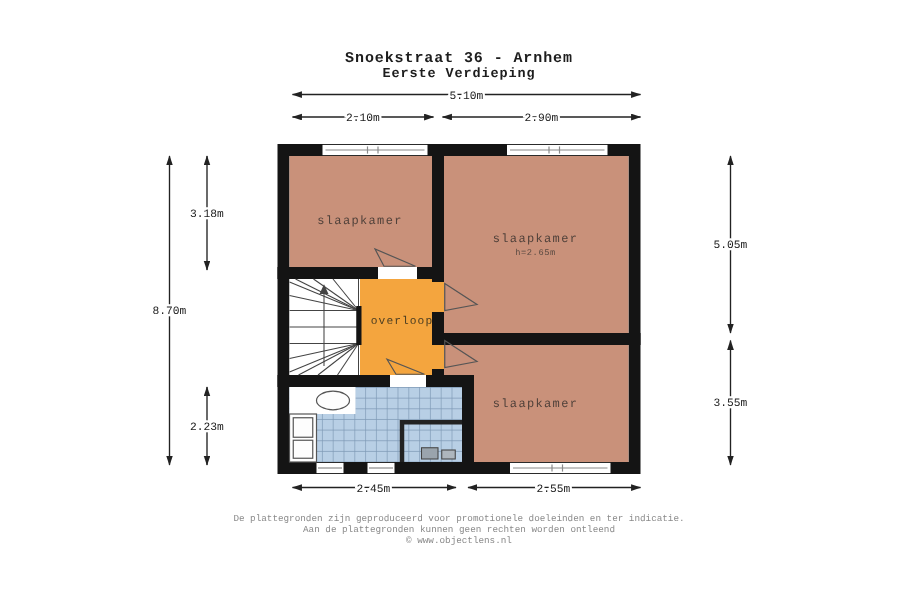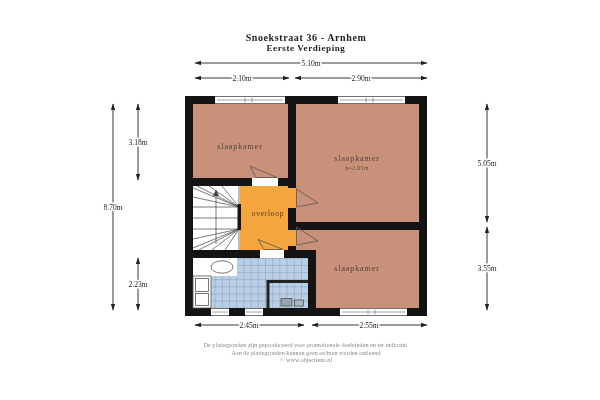--- a/index.html
+++ b/index.html
@@ -1,17 +1,17 @@
 <!DOCTYPE html>
 <html><head>
 <meta charset="utf-8">
 <style>
   html,body{margin:0;padding:0;background:#ffffff;}
   .page{width:600px;height:400px;position:relative;background:#fff;overflow:hidden;
-        font-family:Liberation Serif, serif;}
+        font-family:Liberation Mono, monospace;}
   svg{display:block;}
   .title-line{font-size:10px;font-weight:bold;fill:#1d1d1d;text-anchor:middle;letter-spacing:0.6px;}
   .subtitle-line{font-size:9px;font-weight:bold;fill:#1d1d1d;text-anchor:middle;letter-spacing:0.6px;}
   .room-label{font-size:8px;fill:#50413a;text-anchor:middle;letter-spacing:0.9px;}
   .room-sublabel{font-size:5.8px;fill:#5a4a42;text-anchor:middle;letter-spacing:0.4px;}
   .landing-label{font-size:7.5px;fill:#4c3e22;text-anchor:middle;letter-spacing:0.7px;}
   .dim{stroke:#222;stroke-width:0.9;fill:none;}
   .dim-label{font-size:7.5px;fill:#222;text-anchor:middle;paint-order:stroke;stroke:#ffffff;stroke-width:3px;}
   .thinline{stroke:#555;stroke-width:0.8;fill:none;}
   .stairline{stroke:#444;stroke-width:0.7;fill:none;}

